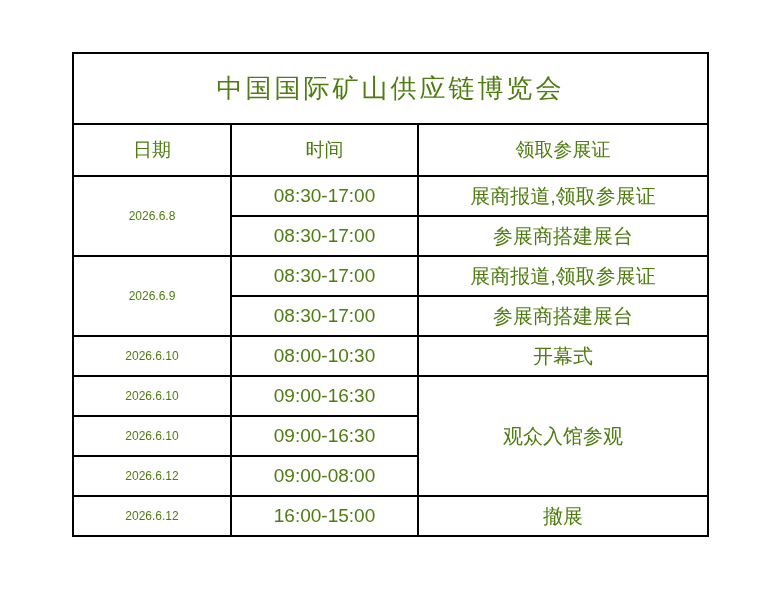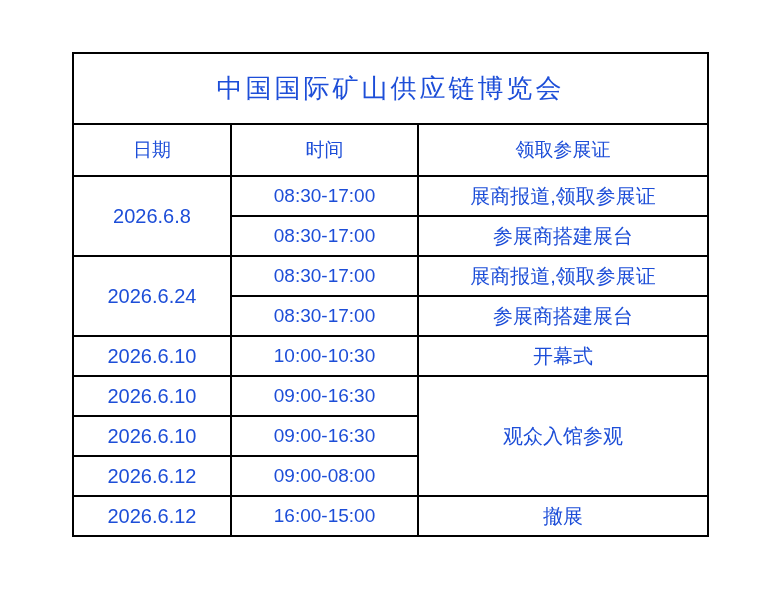--- a/index.html
+++ b/index.html
@@ -16,35 +16,35 @@
     width: 635px;
     border-collapse: collapse;
     table-layout: fixed;
   }
   table.schedule td, table.schedule th {
     border: 2px solid #000000;
     text-align: center;
     vertical-align: middle;
     padding: 0;
     font-weight: normal;
-    color: #1d4ed8;
+    color: #4d7c0f;
     background: #ffffff;
   }
   .title-cell {
     height: 71px;
     font-size: 26px;
     font-weight: bold;
     letter-spacing: 3px;
   }
   .header-cell {
     height: 52px;
     font-size: 19px;
   }
   .data-row { height: 40px; }
-  .date-cell { font-size: 20px; }
+  .date-cell { font-size: 12px; }
   .time-cell { font-size: 19px; }
   .schedule-cell { font-size: 20px; }
 </style>
 </head>
 <body>
 
 <div class="page">
   <table class="schedule">
     <colgroup>
       <col style="width:158px">
@@ -65,32 +65,32 @@
         <td class="date-cell" rowspan="2">2026.6.8</td>
         <td class="time-cell">08:30-17:00</td>
         <td class="schedule-cell">展商报道,领取参展证</td>
       </tr>
       <tr class="data-row">
         <td class="time-cell">08:30-17:00</td>
         <td class="schedule-cell">参展商搭建展台</td>
       </tr>
 
       <tr class="data-row">
-        <td class="date-cell" rowspan="2">2026.6.24</td>
+        <td class="date-cell" rowspan="2">2026.6.9</td>
         <td class="time-cell">08:30-17:00</td>
         <td class="schedule-cell">展商报道,领取参展证</td>
       </tr>
       <tr class="data-row">
         <td class="time-cell">08:30-17:00</td>
         <td class="schedule-cell">参展商搭建展台</td>
       </tr>
 
       <tr class="data-row">
         <td class="date-cell">2026.6.10</td>
-        <td class="time-cell">10:00-10:30</td>
+        <td class="time-cell">08:00-10:30</td>
         <td class="schedule-cell">开幕式</td>
       </tr>
 
       <tr class="data-row">
         <td class="date-cell">2026.6.10</td>
         <td class="time-cell">09:00-16:30</td>
         <td class="schedule-cell" rowspan="3">观众入馆参观</td>
       </tr>
       <tr class="data-row">
         <td class="date-cell">2026.6.10</td>

